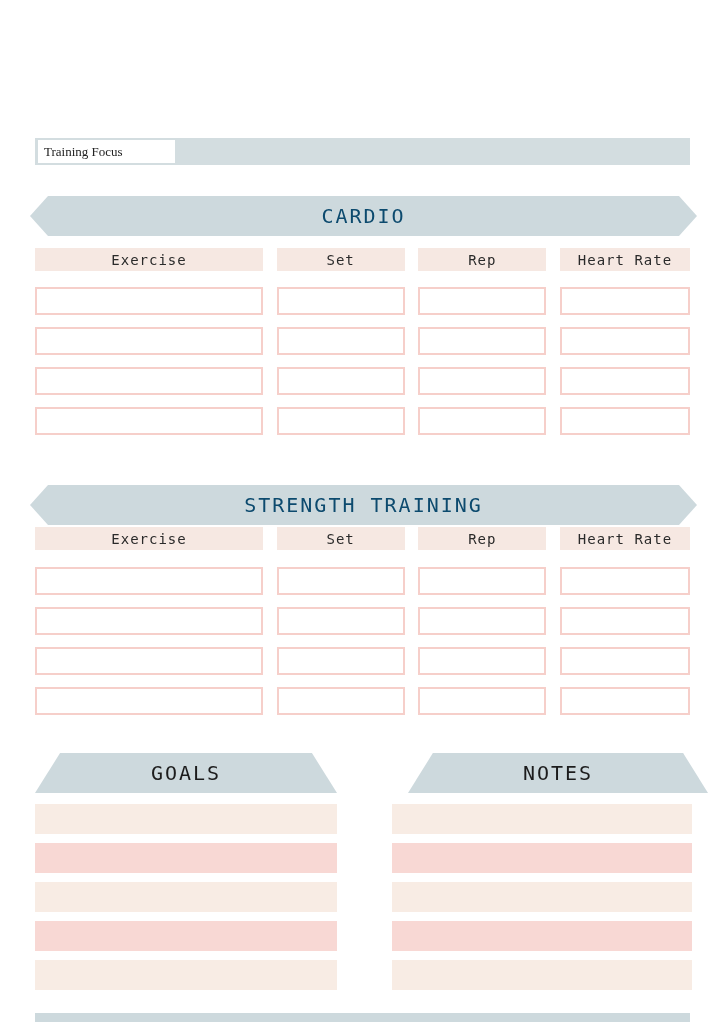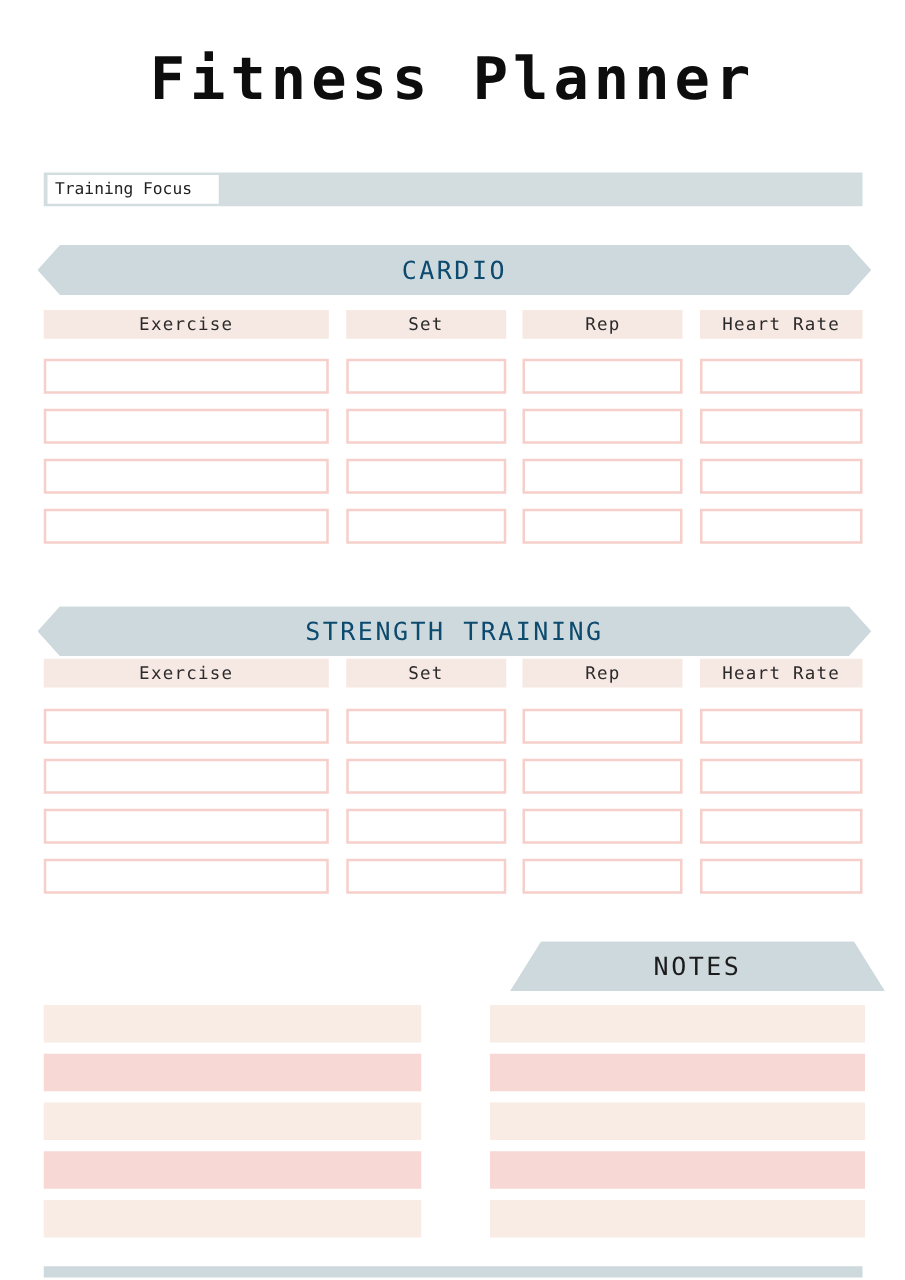--- a/index.html
+++ b/index.html
@@ -9,20 +9,21 @@
     --banner:#cdd9dd;--focusbar:#d3dde0;--hdrcell:#f6e8e2;--cellborder:#f6cfca;
     --beige:#f8ece4;--pink:#f8d8d4;
   }
   .title{
     position:absolute;top:40px;left:0;right:0;margin:0;text-align:center;
     font-size:47px;font-weight:bold;letter-spacing:4px;line-height:1;color:#0d0d0d;
   }
   .focus-bar{
     position:absolute;left:35px;top:138px;width:655px;height:27px;
     background:var(--focusbar);
+    font-family:Liberation Serif, serif;
   }
   .focus-label{
     position:absolute;left:3px;top:2px;width:137px;height:23px;background:#ffffff;
     font-size:13px;line-height:23px;padding-left:6px;box-sizing:border-box;color:#222;
     white-space:nowrap;
   }
   .ribbon{
     position:absolute;left:30px;width:667px;height:40px;background:var(--banner);
     clip-path:polygon(0 50%,2.7% 0,97.3% 0,100% 50%,97.3% 100%,2.7% 100%);
     display:flex;align-items:center;justify-content:center;
@@ -62,21 +63,20 @@
   .line.pink{background:var(--pink);}
   .footer-bar{
     position:absolute;left:35px;top:1013px;width:655px;height:9px;background:var(--banner);
   }
 </style>
 </head>
 <body>
 
 <div class="page" style="--banner: #cdd9dd; --focusbar: #d3dde0; --hdrcell: #f6e8e2; --cellborder: #f6cfca; --beige: #f8ece4; --pink: #f8d8d4;">
 
-  <h1 class="title">Fitness Planner</h1>
 
   <div class="focus-bar">
     <div class="focus-label">Training Focus</div>
   </div>
 
   <div class="ribbon rib-cardio">
     <span>CARDIO</span>
   </div>
   <div class="hdr-wrap" style="top:248px">
     <div class="hdr-row" id="cardio-headers">
@@ -144,20 +144,23 @@
         <div class="cell" style="width: 130px;"></div>
       </div>
       <div class="cell-row">
         <div class="cell" style="width: 228px;"></div>
         <div class="cell" style="width: 128px;"></div>
         <div class="cell" style="width: 128px;"></div>
         <div class="cell" style="width: 130px;"></div>
       </div>
     </div>
 
+  <div class="trap trap-goals">
+    <span>GOALS</span>
+  </div>
   <div class="lines-wrap lines-goals" id="goals-lines">
       <div class="line beige"></div>
       <div class="line pink"></div>
       <div class="line beige"></div>
       <div class="line pink"></div>
       <div class="line beige"></div>
     </div>
 
   <div class="trap trap-notes">
     <span>NOTES</span>

